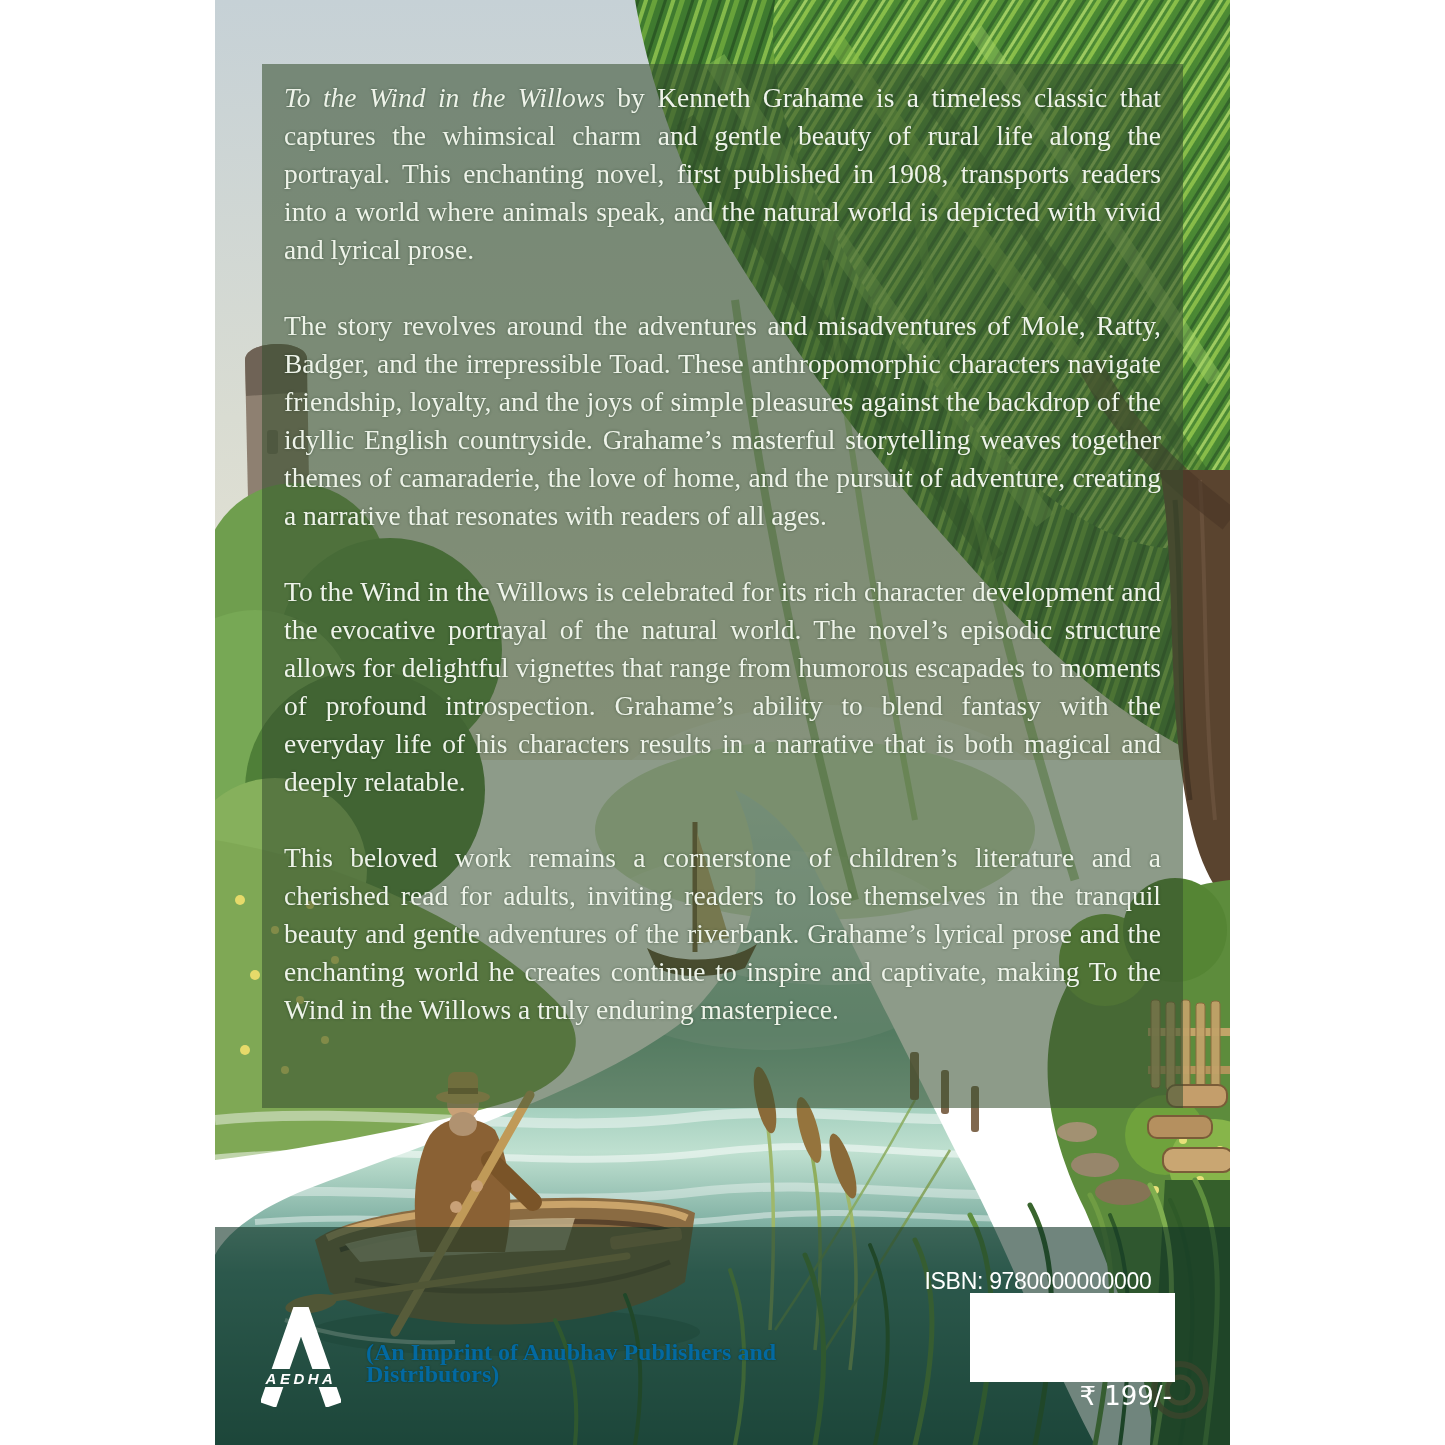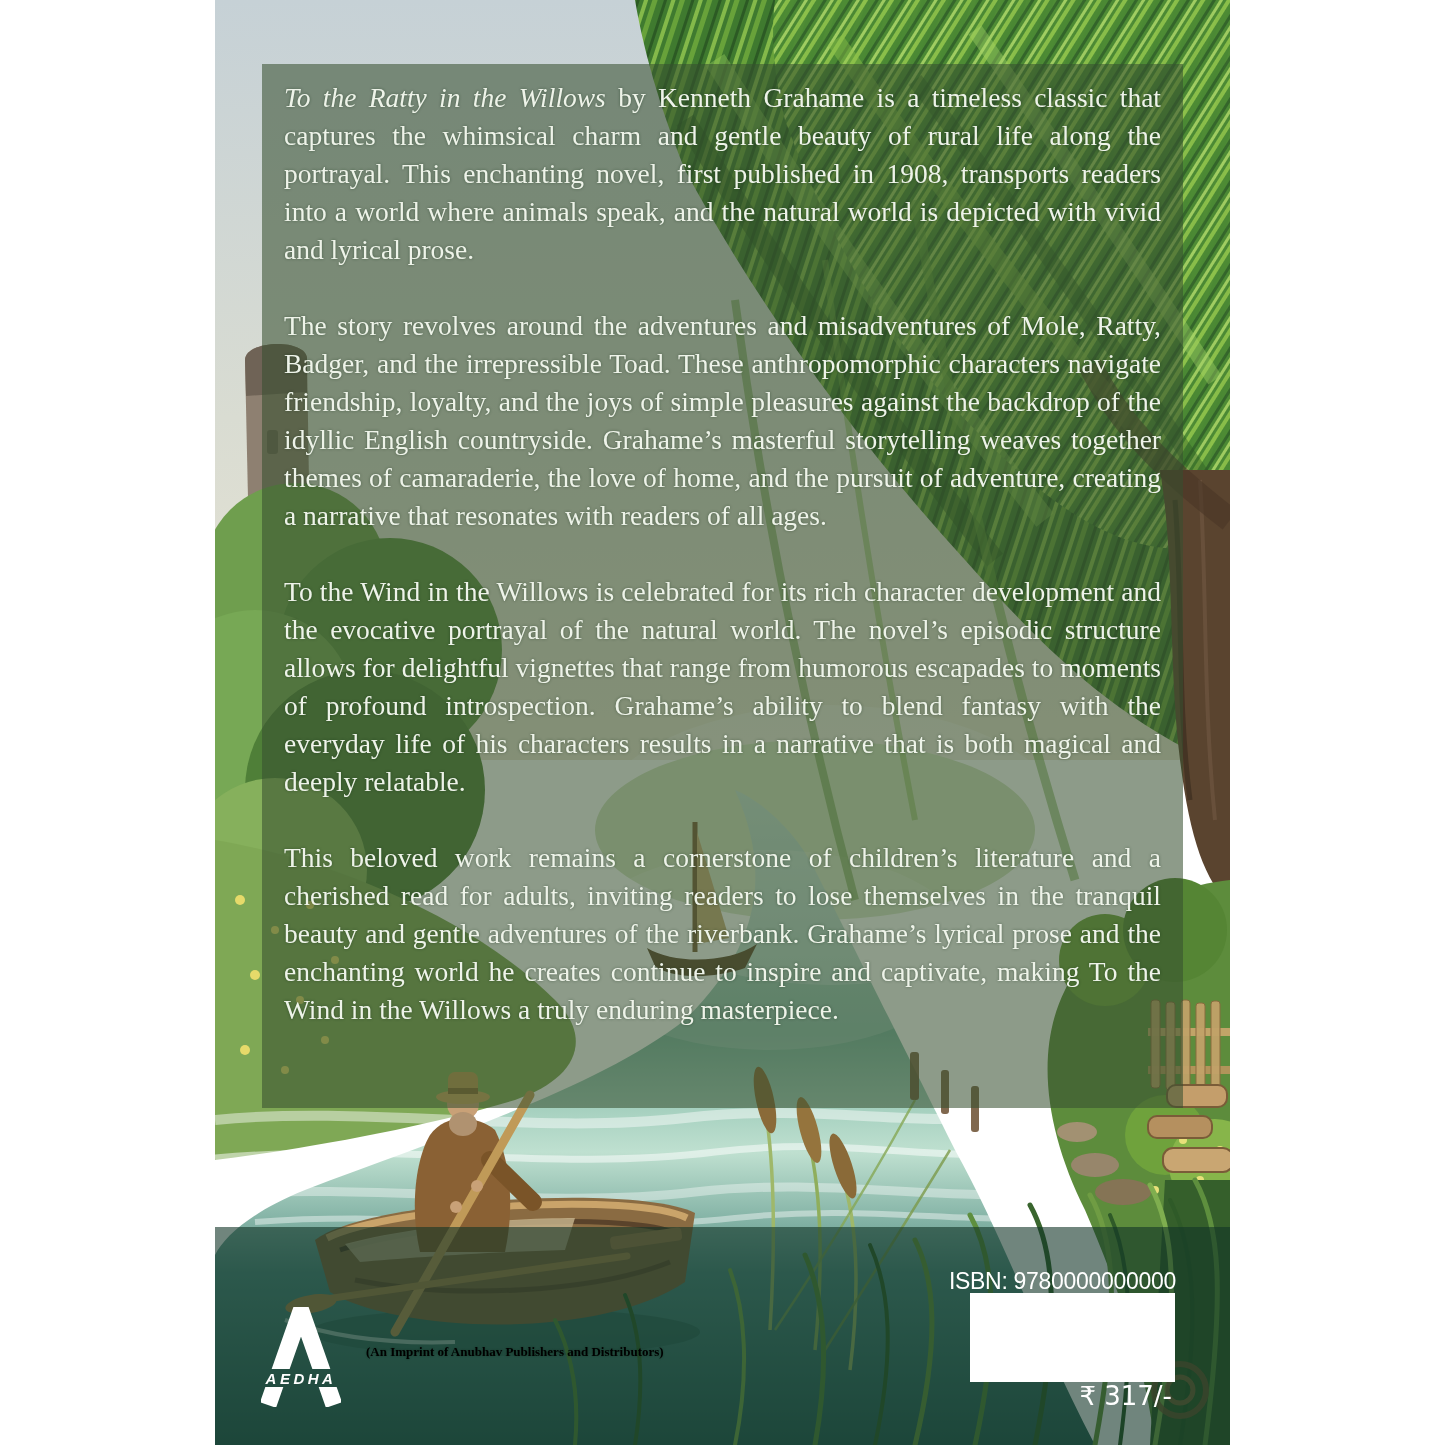--- a/index.html
+++ b/index.html
@@ -13,24 +13,24 @@
          box-sizing:border-box;padding:15px 22px 0 22px;}
   #panel p{margin:0 0 38px 0;color:#eef3e9;font-size:27.5px;line-height:38px;
            text-align:justify;text-shadow:0 0 3px rgba(10,40,15,.45);}
   #panel .ttl{font-style:italic;}
   
   #band{left:215px;top:1227px;width:1015px;height:218px;background:rgba(16,52,38,.60);}
   
   #logo{left:260px;top:1307px;width:82px;height:100px;font-style:italic;}
   #pubname{left:366px;top:1308px;width:420px;color:#f4f6ef;font-weight:bold;
            font-size:29px;line-height:32px;text-shadow:0 0 2px rgba(0,30,10,.4);}
-  #imprint{left:366px;top:1341px;width:520px;color:#000000;font-weight:bold;
-           font-size:13px;line-height:22px;text-shadow:0 0 2px rgba(0,30,10,.4);}
-  
-  #isbn{left:900px;top:1268px;width:276px;text-align:right;color:#ffffff;
+  #imprint{left:366px;top:1341px;width:520px;color:#0369a1;font-weight:bold;
+           font-size:24px;line-height:22px;text-shadow:0 0 2px rgba(0,30,10,.4);}
+  
+  #isbn{left:900px;top:1268px;width:276px;text-align:center;color:#ffffff;
         font-family:"Liberation Sans", sans-serif;font-size:23px;letter-spacing:-.3px;}
   #barcode{left:970px;top:1293px;width:205px;height:89px;background:#ffffff;}
   #price{left:1000px;top:1381px;width:172px;text-align:right;color:#ffffff;
          font-family:"DejaVu Sans","Liberation Sans",sans-serif;font-size:26px;}
 </style>
 </head>
 <body>
 
 <div id="cover">
 
@@ -234,21 +234,21 @@
       <path d="M990,1445 C1010,1290 1005,1225 980,1180" stroke="#5e8f3e" stroke-width="5"></path>
       <path d="M905,1445 C920,1330 915,1260 895,1215" stroke="#2f5a28" stroke-width="4"></path>
       <path d="M965,1445 C985,1320 980,1250 955,1200" stroke="#2f5a28" stroke-width="4"></path>
       <circle cx="965" cy="1390" r="26" fill="none" stroke="#7a5c35" stroke-width="6" opacity=".8"></circle>
       <circle cx="965" cy="1390" r="13" fill="none" stroke="#8f6d40" stroke-width="5" opacity=".8"></circle>
     </g>
   </svg>
   </div>
 
   <div id="panel" class="abs">
-    <p><span class="ttl">To the Ratty in the Willows</span><span> by Kenneth Grahame is a timeless classic that captures the whimsical charm and gentle beauty of rural life along the portrayal. This enchanting novel, first published in 1908, transports readers into a world where animals speak, and the natural world is depicted with vivid and lyrical prose.</span></p>
+    <p><span class="ttl">To the Wind in the Willows</span><span> by Kenneth Grahame is a timeless classic that captures the whimsical charm and gentle beauty of rural life along the portrayal. This enchanting novel, first published in 1908, transports readers into a world where animals speak, and the natural world is depicted with vivid and lyrical prose.</span></p>
     <p>The story revolves around the adventures and misadventures of Mole, Ratty, Badger, and the irrepressible Toad. These anthropomorphic characters navigate friendship, loyalty, and the joys of simple pleasures against the backdrop of the idyllic English countryside. Grahame’s masterful storytelling weaves together themes of camaraderie, the love of home, and the pursuit of adventure, creating a narrative that resonates with readers of all ages.</p>
     <p>To the Wind in the Willows is celebrated for its rich character development and the evocative portrayal of the natural world. The novel’s episodic structure allows for delightful vignettes that range from humorous escapades to moments of profound introspection. Grahame’s ability to blend fantasy with the everyday life of his characters results in a narrative that is both magical and deeply relatable.</p>
     <p>This beloved work remains a cornerstone of children’s literature and a cherished read for adults, inviting readers to lose themselves in the tranquil beauty and gentle adventures of the riverbank. Grahame’s lyrical prose and the enchanting world he creates continue to inspire and captivate, making To the Wind in the Willows a truly enduring masterpiece.</p>
   </div>
 
   <div id="band" class="abs"></div>
 
   <div id="logo" class="abs">
     <svg width="82" height="100" viewBox="0 0 82 100">
       <defs>
@@ -258,15 +258,15 @@
         </mask>
       </defs>
       <path d="M8,98 L41,4 L74,98" fill="none" stroke="#ffffff" stroke-width="17" mask="url(#cutA)"></path>
       <text x="41" y="77" text-anchor="middle" font-size="15" letter-spacing="3.5" fill="#ffffff" font-family="Liberation Sans, sans-serif" font-weight="bold">AEDHA</text>
     </svg>
   </div>
   <div id="imprint" class="abs">(An Imprint of Anubhav Publishers and Distributors)</div>
 
   <div id="isbn" class="abs">ISBN: 9780000000000</div>
   <div id="barcode" class="abs"></div>
-  <div id="price" class="abs">₹ 317/-</div>
+  <div id="price" class="abs">₹ 199/-</div>
 
 </div>
 
 </body></html>

